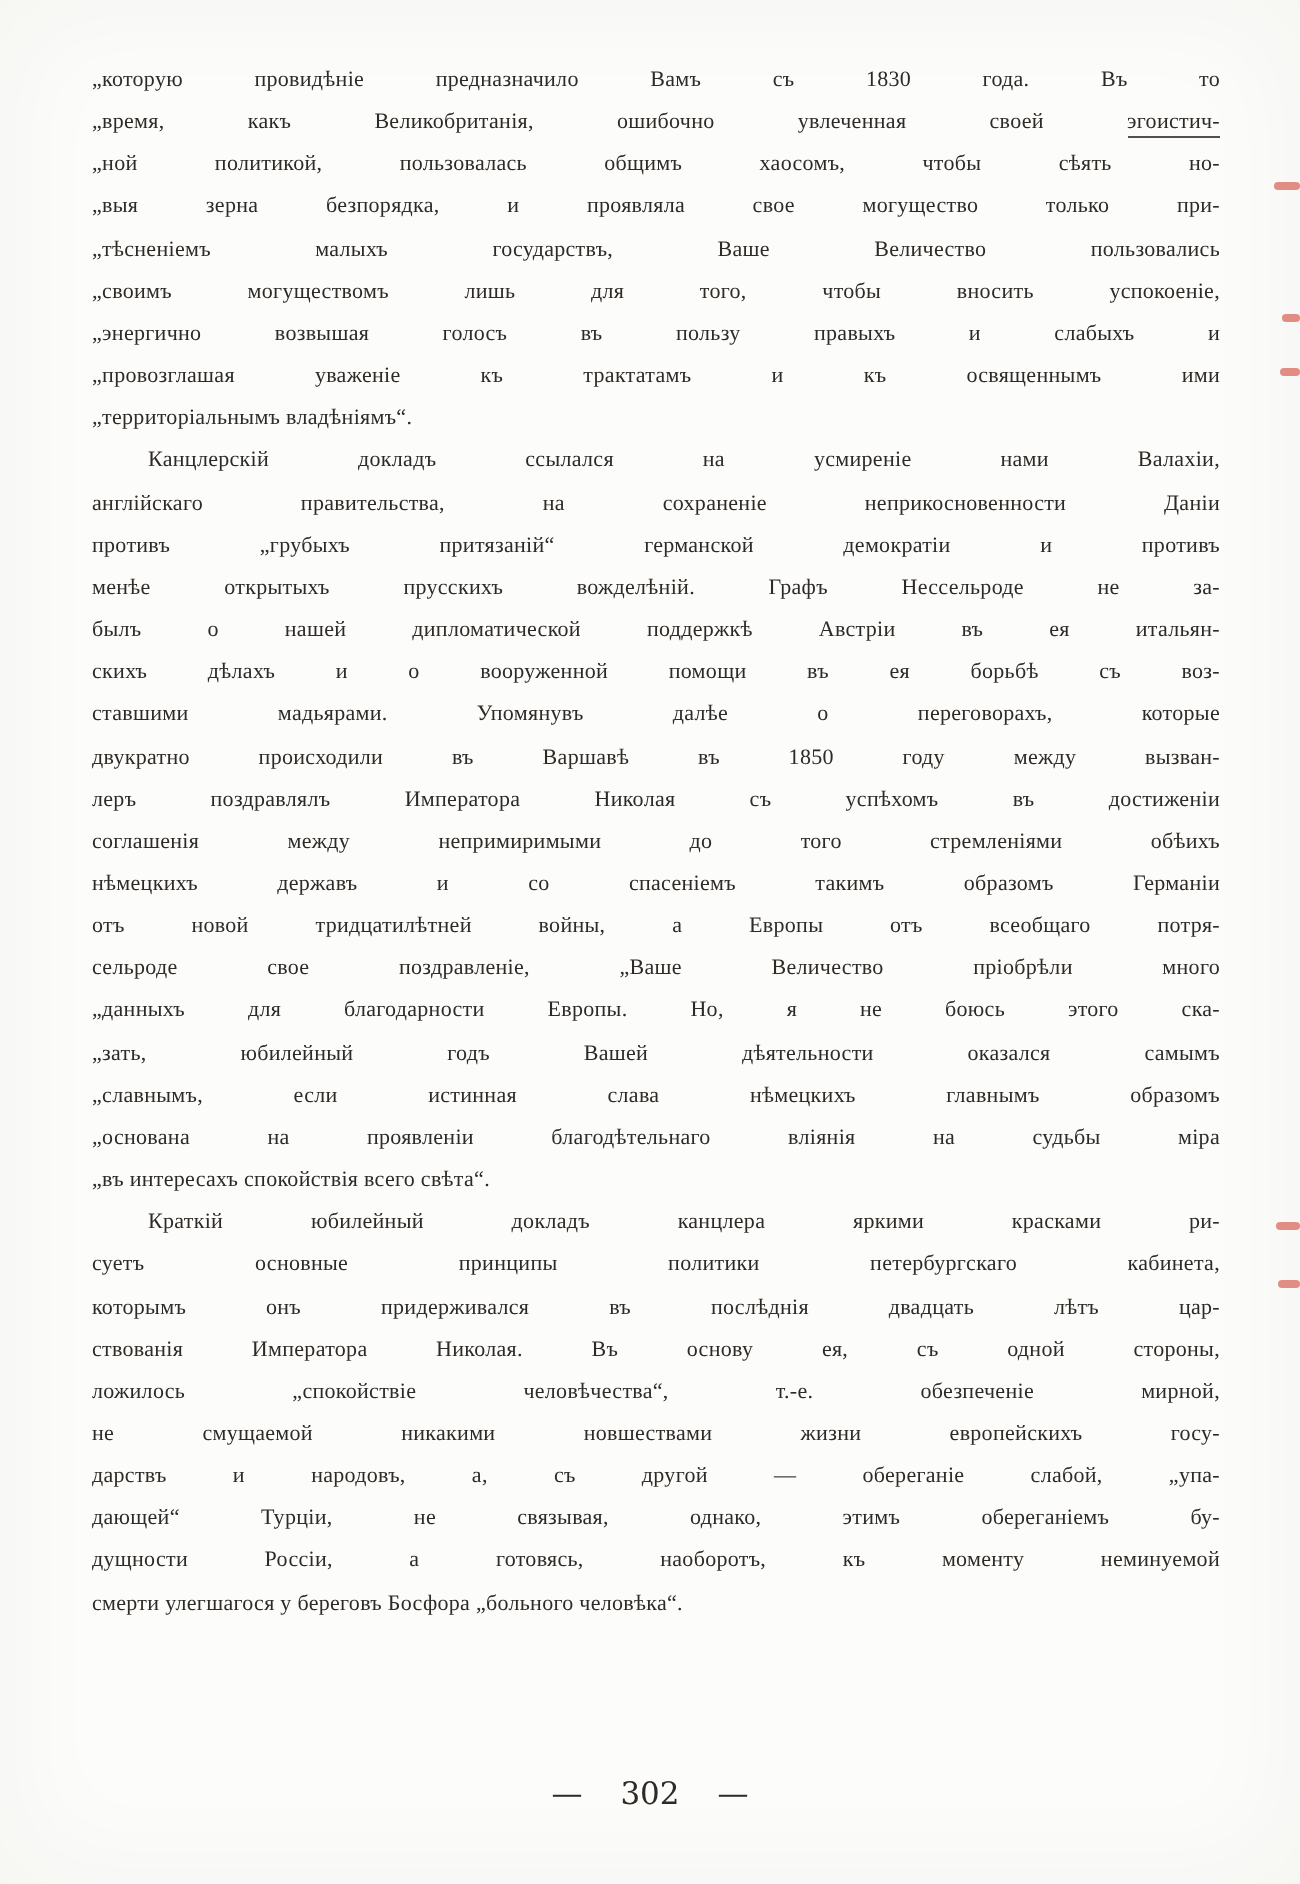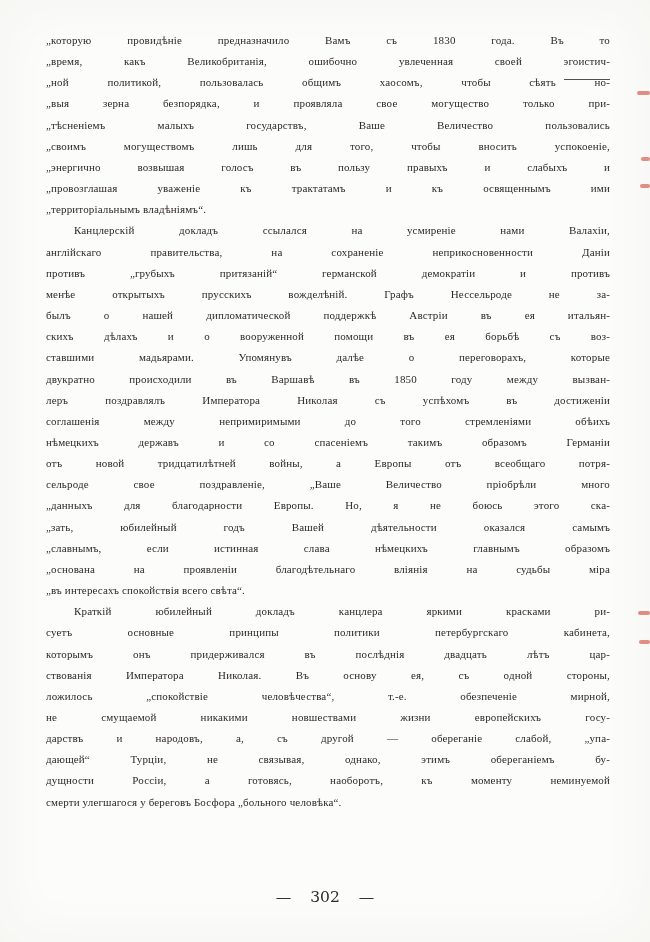--- a/index.html
+++ b/index.html
@@ -29,21 +29,21 @@
     text-align:justify;
     text-align-last:justify;
     letter-spacing:.15px;
     white-space:normal;
     font-family:Liberation Serif, serif;
   }
   .line.last{text-align-last:left}
   .line.indent{text-indent:28px}
   .pen-underline{
     border-bottom:1.5px solid var(--underline);
-    padding-bottom:12px;
+    padding-bottom:1px;
   }
   .page-number{
     position:absolute;
     left:0;right:0;
     top:888px;
     text-align:center;
     font-size:15.5px;
     word-spacing:14px;
     color:var(--ink);
   }

